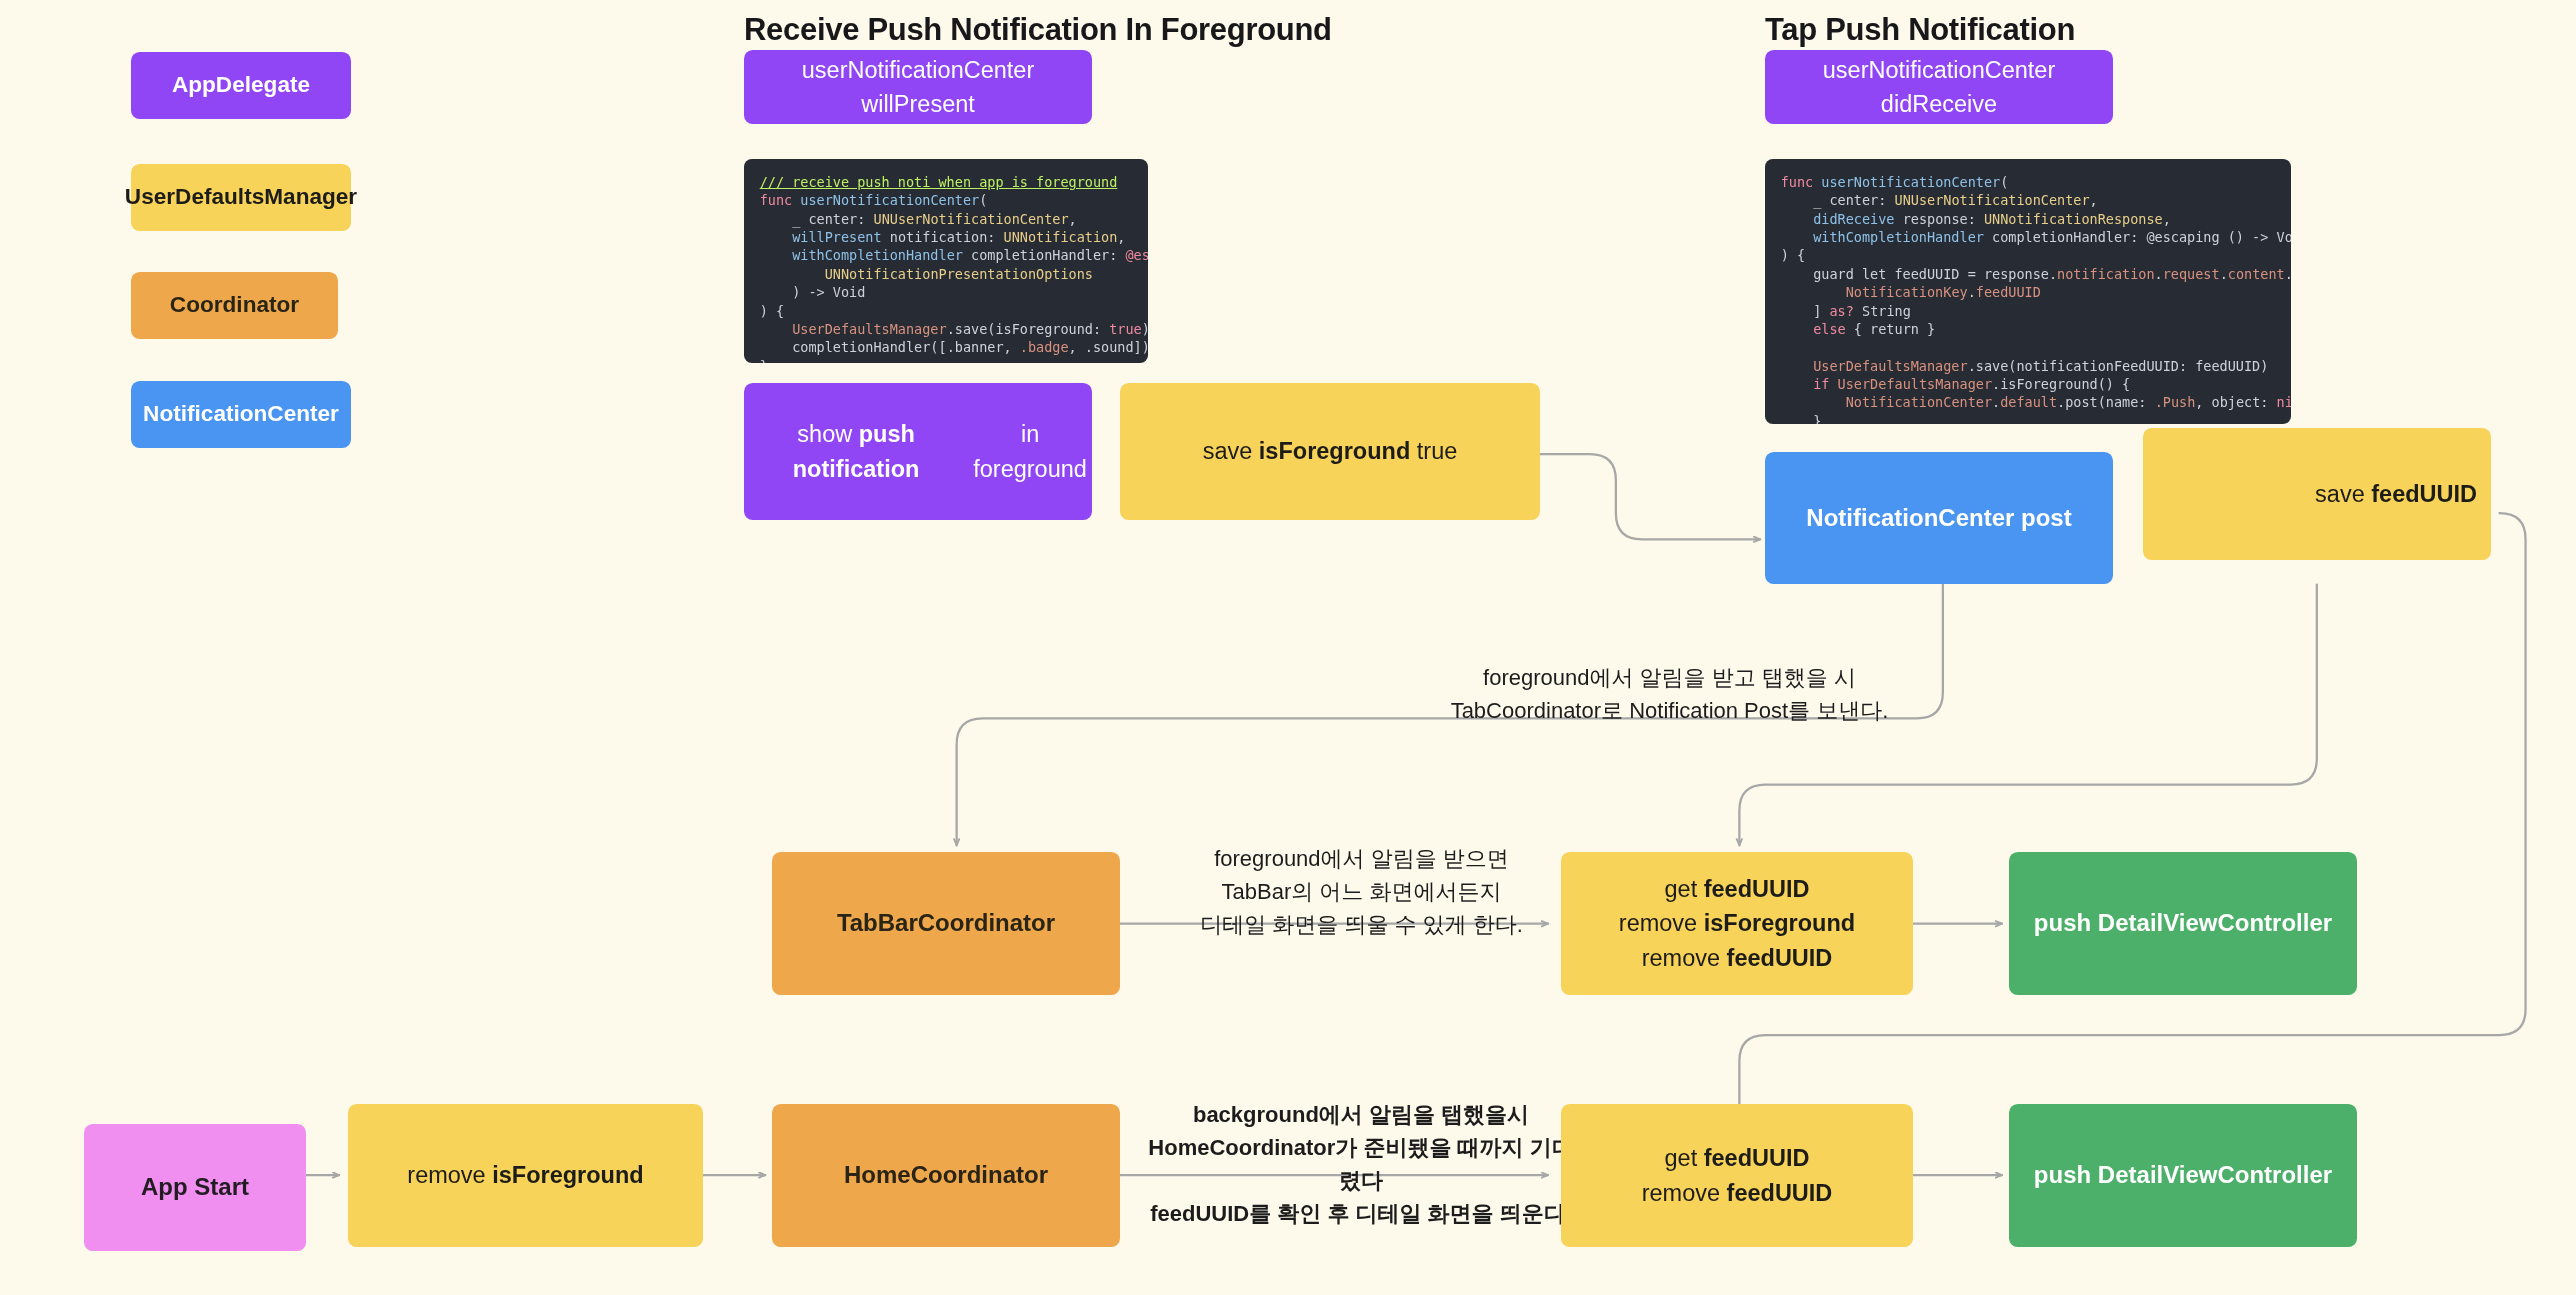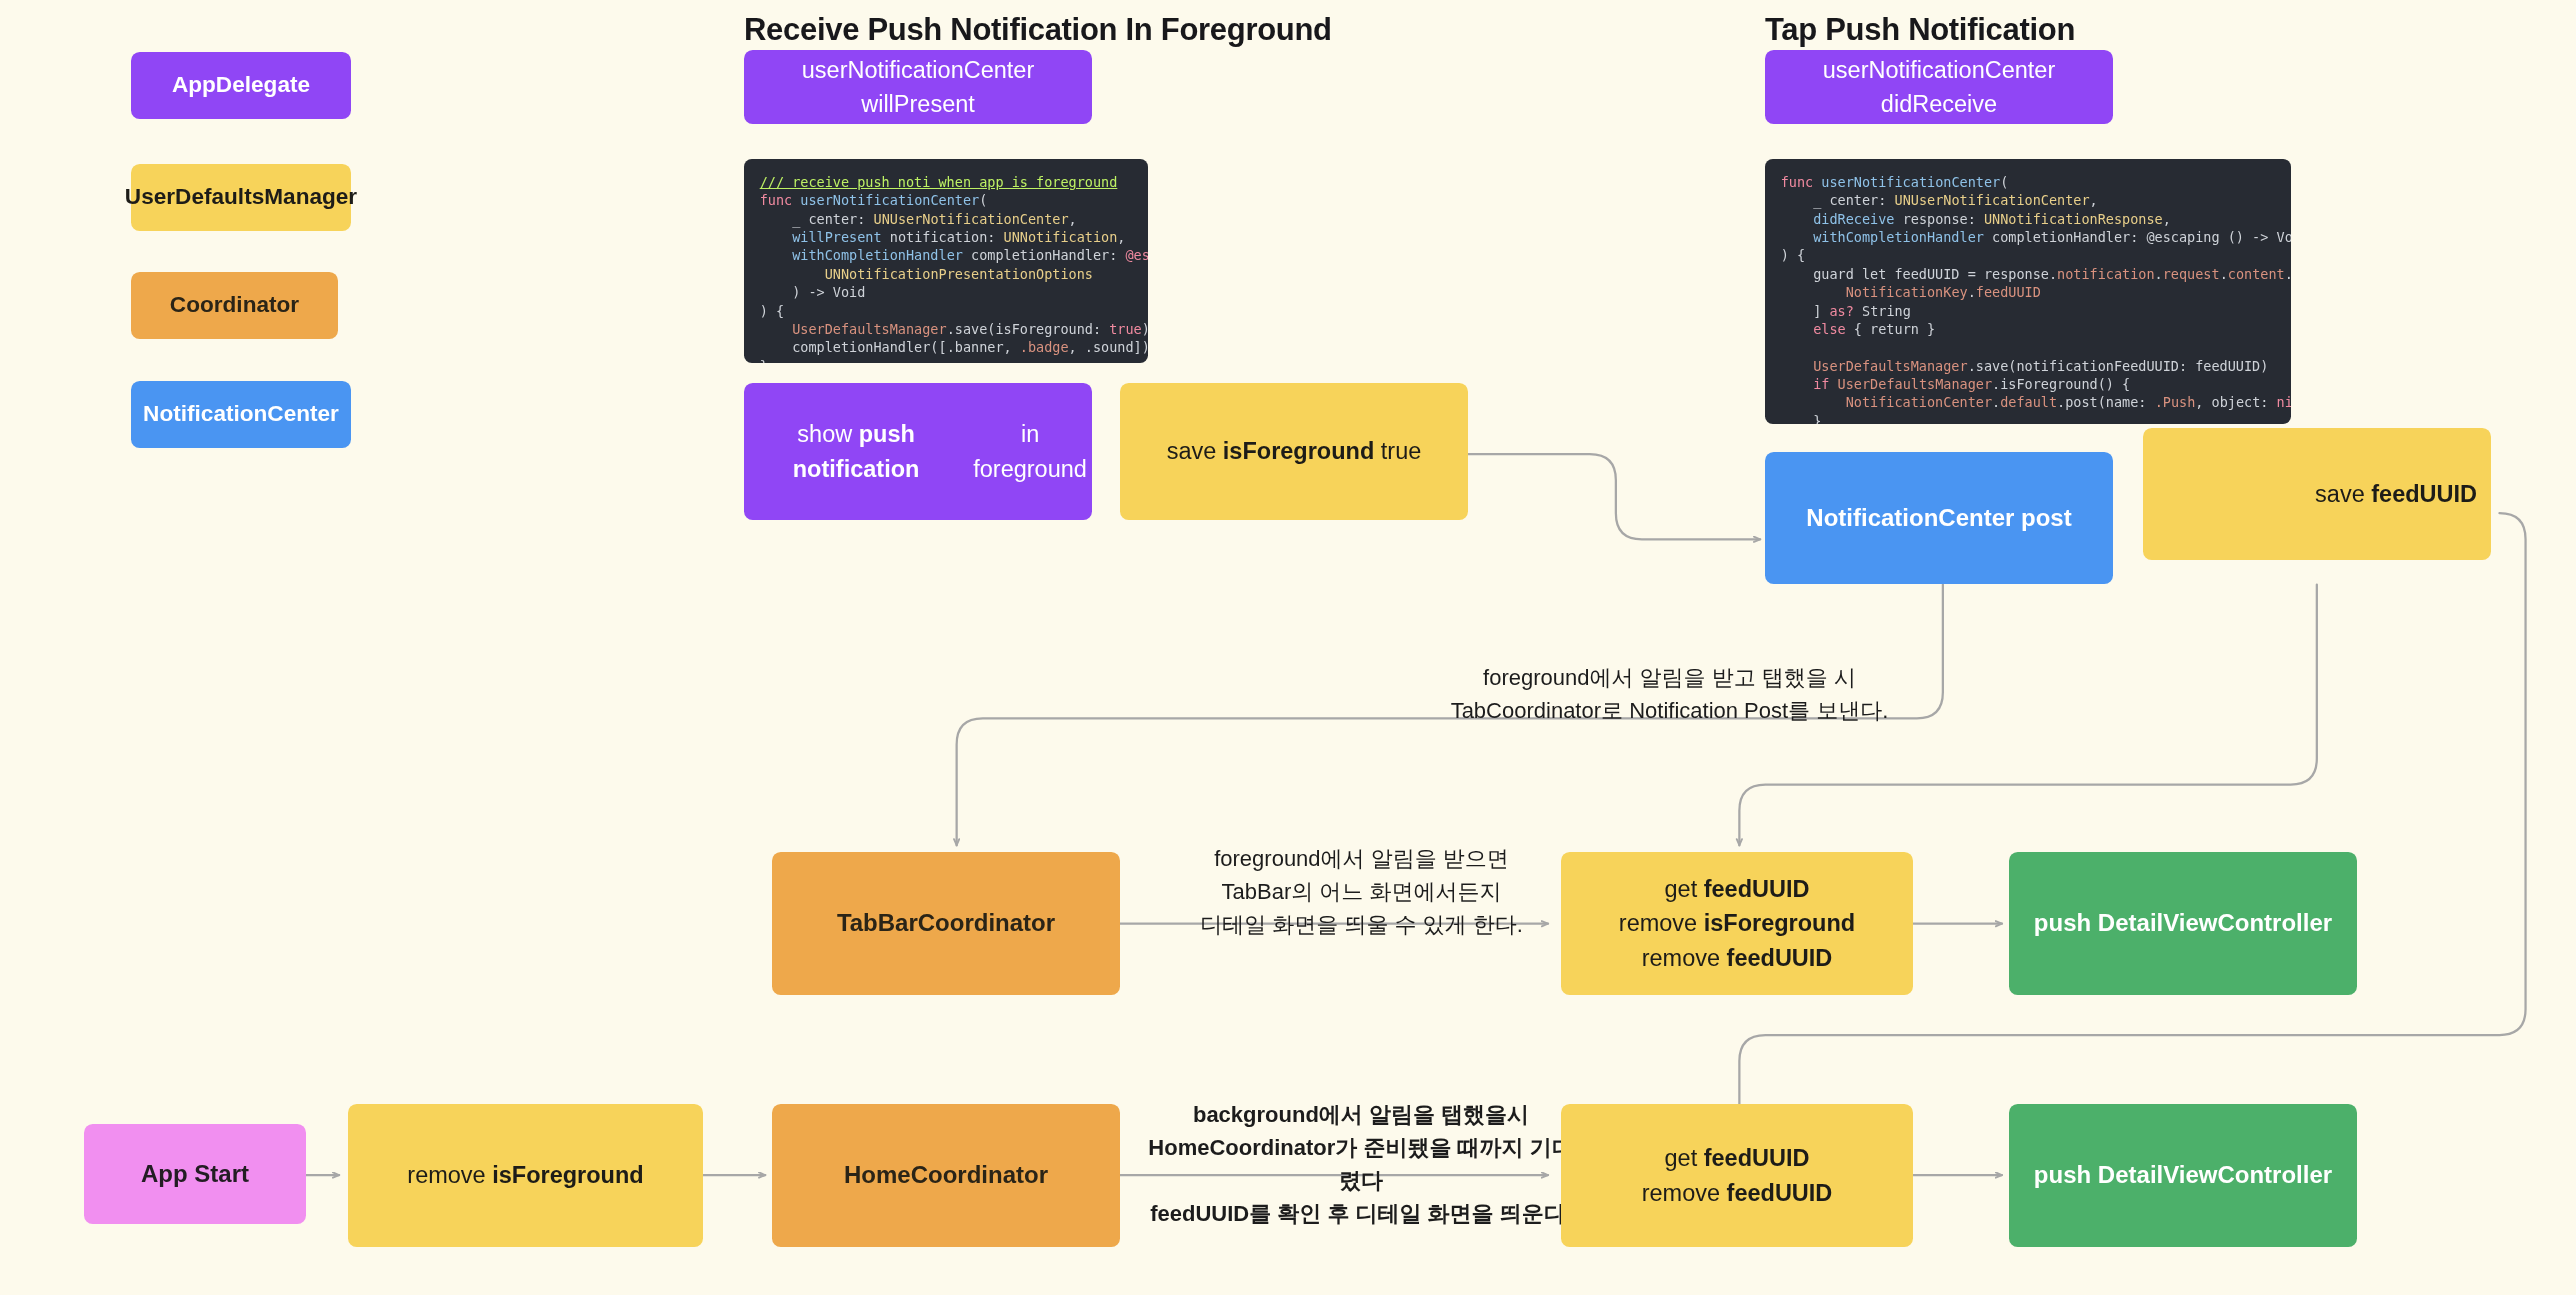--- a/index.html
+++ b/index.html
@@ -157,21 +157,21 @@
     <span class="c-kw">if</span> <span class="c-cls">UserDefaultsManager</span><span class="c-pln">.isForeground() {</span>
         <span class="c-cls">NotificationCenter</span><span class="c-pln">.</span><span class="c-prp">default</span><span class="c-pln">.post(name:</span> <span class="c-prp">.Push</span><span class="c-pln">, object:</span> <span class="c-kw">nil</span>
     <span class="c-pln">}</span>
 </div>
 
   <div class="node n-purple flow-node" style="left:744px; top:383px; width:348px; height:137px; flex-direction:row;">
     <span><span>show </span><b>push notification</b></span>
     <span>in foreground</span>
   </div>
 
-  <div class="node n-yellow flow-node" style="left:1120px; top:383px; width:348px; height:137px;">
+  <div class="node n-yellow flow-node" style="left:1120px; top:383px; width:420px; height:137px;">
     <span class="txt"><span>save </span><b>isForeground</b><span> true</span></span>
   </div>
 
   <div class="node n-blue bold-node" style="left:1765px; top:452px; width:348px; height:132px;">
     <span class="txt">NotificationCenter post</span>
   </div>
 
   <div class="node n-yellow flow-node" style="left:2143px; top:428px; width:348px; height:132px;justify-content:flex-end;">
     <span class="txt"><span>save </span><b>feedUUID</b></span>
   </div>
@@ -194,21 +194,21 @@
   <div class="node n-yellow flow-node" style="left:1561px; top:852px; width:352px; height:143px; flex-direction:column;">
     <span><span>get </span><b>feedUUID</b></span>
     <span><span>remove </span><b>isForeground</b></span>
     <span><span>remove </span><b>feedUUID</b></span>
   </div>
 
   <div class="node n-green bold-node" style="left:2009px; top:852px; width:348px; height:143px;">
     <span class="txt">push DetailViewController</span>
   </div>
 
-  <div class="node n-pink bold-node" style="left:84px; top:1124px; width:222px; height:100px;">
+  <div class="node n-pink bold-node" style="left:84px; top:1124px; width:222px; height:127px;">
     <span class="txt">App Start</span>
   </div>
 
   <div class="node n-yellow flow-node" style="left:348px; top:1104px; width:355px; height:143px;">
     <span class="txt"><span>remove </span><b>isForeground</b></span>
   </div>
 
   <div class="node n-orange bold-node" style="left:772px; top:1104px; width:348px; height:143px;">
     <span class="txt">HomeCoordinator</span>
   </div>

